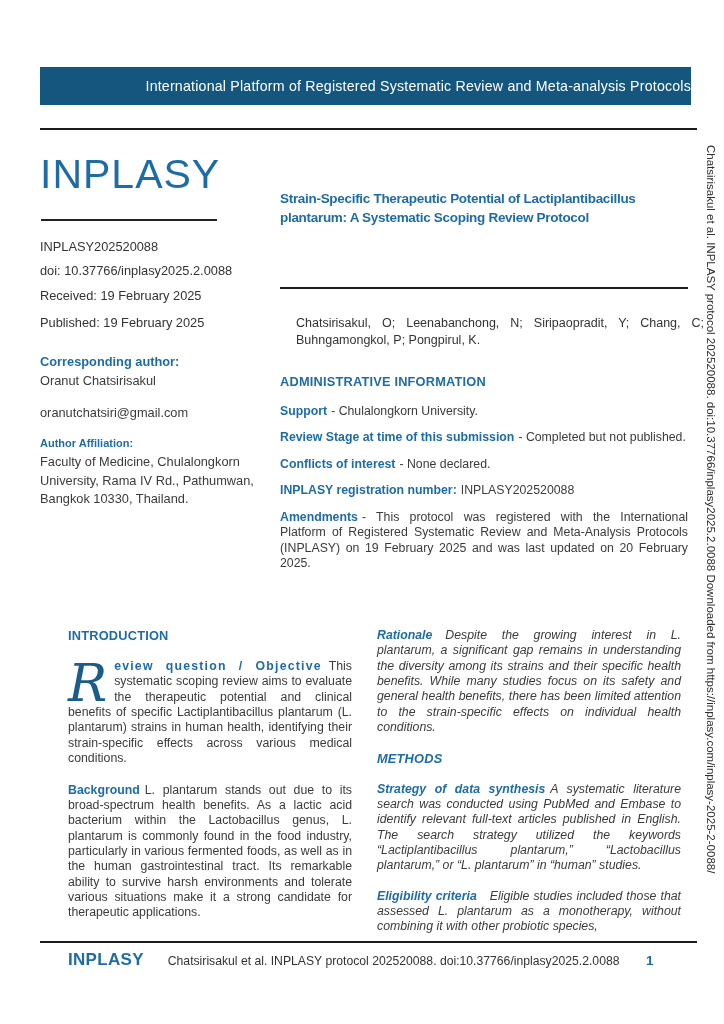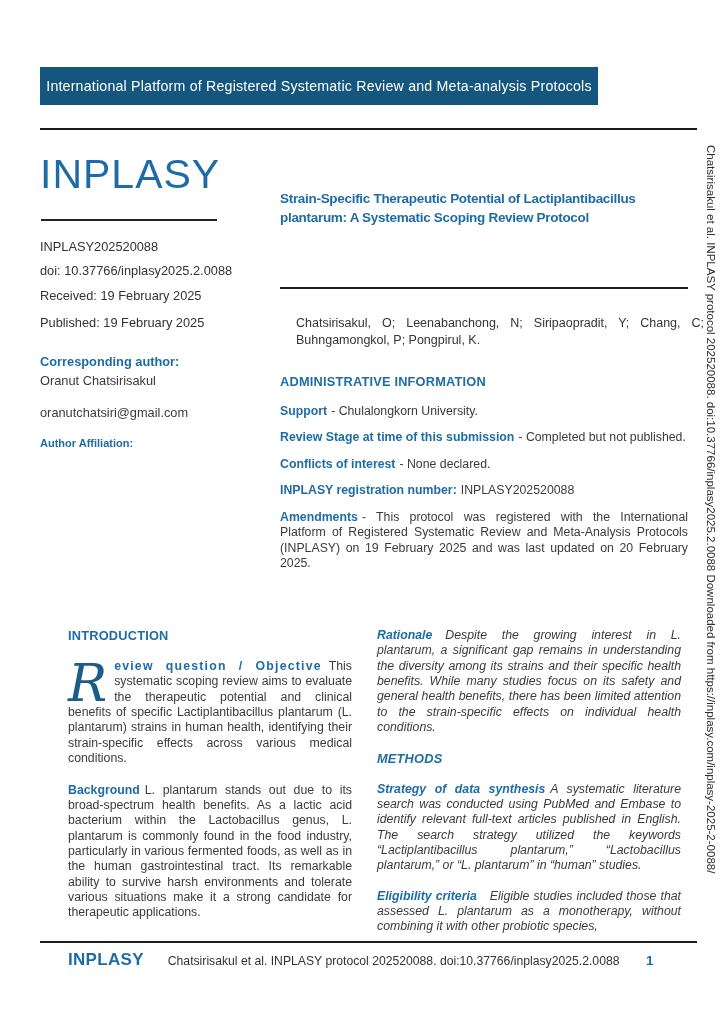--- a/index.html
+++ b/index.html
@@ -1,22 +1,22 @@
 <!DOCTYPE html>
 <html lang="en"><head>
 <meta charset="utf-8">
 <style>
   html,body { margin:0; padding:0; background:#ffffff; }
   .page {
     position:relative; width:724px; height:1024px; background:#fff;
     font-family:"Liberation Sans", sans-serif; color:#3b3b3b; overflow:hidden;
   }
   .banner {
-    position:absolute; left:40px; top:67px; width:558px; height:38px;
-    background:#15567e; color:#ffffff; display:flex; align-items:center; justify-content:center;
+    position:absolute; left:40px; top:67px; width:651px; height:38px;
+    background:#15567e; color:#ffffff; display:flex; align-items:center; justify-content:flex-end;
     font-size:14.2px; letter-spacing:0.2px;
   }
   .rule { position:absolute; border-top:2.5px solid #1c1c1c; }
   .rule-top { left:40px; top:128px; width:657px; }
   .vertical-cite {
     position:absolute; top:145px; right:7px; height:860px;
     writing-mode:vertical-rl; font-size:11.5px; color:#2e2e2e; white-space:nowrap;
   }
   
   .masthead { position:absolute; left:40px; top:152px; width:232px; }
@@ -84,20 +84,21 @@
     <div class="logo">INPLASY</div>
     <div class="logo-rule"></div>
     <div class="meta-line">INPLASY202520088</div>
     <div class="meta-line">doi: 10.37766/inplasy2025.2.0088</div>
     <div class="meta-line">Received: 19 February 2025</div>
     <div class="meta-line pub">Published: 19 February 2025</div>
     <div class="corr-label blue-bold">Corresponding author:</div>
     <div class="corr-name">Oranut Chatsirisakul</div>
     <div class="corr-email">oranutchatsiri@gmail.com</div>
     <div class="aff-label blue-bold">Author Affiliation:</div>
+    <div class="aff-text">Faculty of Medicine, Chulalongkorn University, Rama IV Rd., Pathumwan, Bangkok 10330, Thailand.</div>
   </div>
 
   <h1 class="title">Strain-Specific Therapeutic Potential of Lactiplantibacillus plantarum: A Systematic Scoping Review Protocol</h1>
 
   <div class="rule authors-rule"></div>
 
   <p class="authors">Chatsirisakul, O; Leenabanchong, N; Siripaopradit, Y; Chang, C; Buhngamongkol, P; Pongpirul, K.</p>
 
   <section class="admin">
     <h2 class="section-heading">ADMINISTRATIVE INFORMATION</h2>

